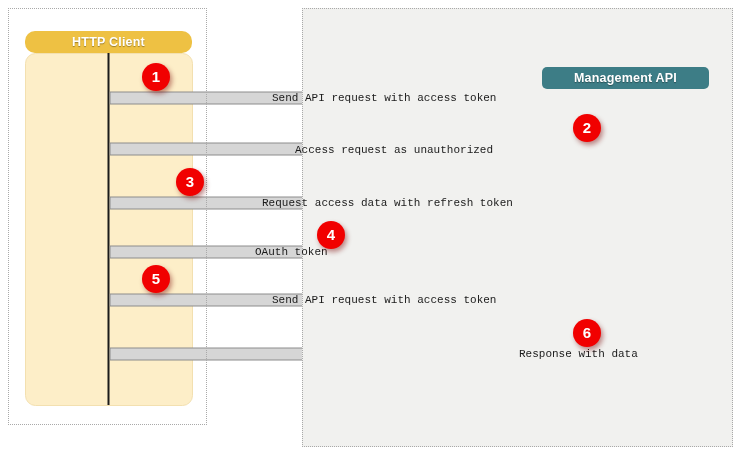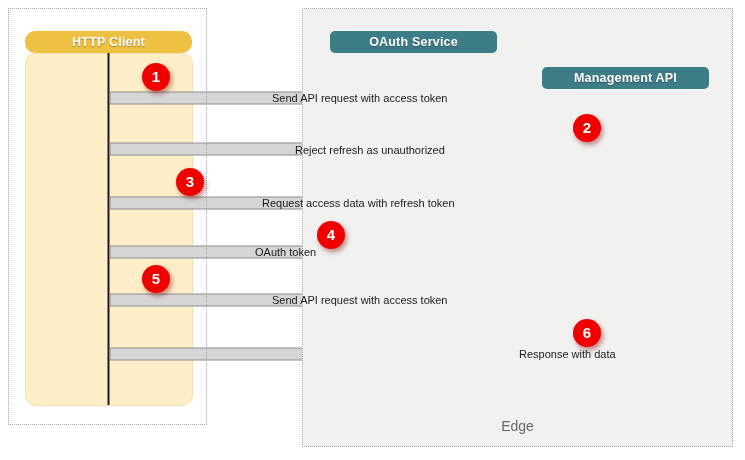--- a/index.html
+++ b/index.html
@@ -70,21 +70,21 @@
     font-family: "Liberation Sans", sans-serif;
   }
 
   
   .msg-label {
     position: absolute;
     font-size: 11px;
     color: #1a1a1a;
     white-space: nowrap;
     text-align: center;
-    font-family: Liberation Sans, sans-serif;
+    font-family: Liberation Mono, monospace;
   }
 </style>
 </head>
 <body>
 
 <div id="stage">
   <svg id="svg-layer" class="layer" width="745" height="460">
       <rect x="25.5" y="53.5" width="167" height="352" rx="10" ry="10" fill="#fdeec8" stroke="#f3e0b0" stroke-width="1"></rect>
       <line x1="108.5" y1="53" x2="108.5" y2="405" stroke="#1a1a1a" stroke-width="2"></line>
       <rect x="330.5" y="53.5" width="167" height="333" rx="10" ry="10" fill="#cbdcf5" stroke="#dfe8d0" stroke-width="1"></rect>
@@ -106,26 +106,24 @@
       <g>
         <path d="M 110 294 L 402 294 A 11 11 0 0 1 424 294 L 608 294 L 608 287 L 626 300 L 608 313 L 608 306 L 424 306 A 11 11 0 0 0 402 306 L 110 306 Z" fill="#d6d6d6" stroke="#8c8c8c" stroke-width="1" stroke-linejoin="miter"></path>
       </g>
       <g>
         <path d="M 110 348 L 424 348 A 11 11 0 0 1 402 348 L 644 348 L 644 341 L 626 354 L 644 367 L 644 360 L 402 360 A 11 11 0 0 0 424 360 L 110 360 Z" fill="#d6d6d6" stroke="#8c8c8c" stroke-width="1" stroke-linejoin="miter"></path>
       </g>
     </svg>
   <div id="html-layer" class="layer">
       <div class="group-box" style="left: 8px; top: 8px; width: 199px; height: 417px; border-color: rgb(169, 169, 169);"></div>
       <div class="group-box" style="left: 302px; top: 8px; width: 431px; height: 439px; background: rgb(241, 241, 239); border-color: rgb(169, 169, 169);"></div>
-      <div class="group-label" style="left: 302px; top: 418px; width: 431px;">Edge</div>
       <div class="lifeline-header" style="left: 25px; top: 31px; width: 167px; height: 22px; background: rgb(238, 193, 67); color: rgb(255, 255, 255); border-radius: 10px;">HTTP Client</div>
-      <div class="lifeline-header" style="left: 330px; top: 31px; width: 167px; height: 22px; background: rgb(61, 125, 134); color: rgb(255, 255, 255);">OAuth Service</div>
       <div class="lifeline-header" style="left: 542px; top: 31px; width: 167px; height: 22px; background: rgb(61, 125, 134); color: rgb(255, 255, 255); margin-top: 36px;">Management API</div>
       <div class="msg-label" style="left: 272px; top: 92px;">Send API request with access token</div>
-      <div class="msg-label" style="left: 295px; top: 144px;">Reject refresh as unauthorized</div>
+      <div class="msg-label" style="left: 295px; top: 144px;">Access request as unauthorized</div>
       <div class="msg-label" style="left: 262px; top: 197px;">Request access data with refresh token</div>
       <div class="msg-label" style="left: 255px; top: 246px;">OAuth token</div>
       <div class="msg-label" style="left: 272px; top: 294px;">Send API request with access token</div>
       <div class="msg-label" style="left: 519px; top: 348px;">Response with data</div>
       <div class="badge" style="left: 142px; top: 63px;">1</div>
       <div class="badge" style="left: 573px; top: 114px;">2</div>
       <div class="badge" style="left: 176px; top: 168px;">3</div>
       <div class="badge" style="left: 317px; top: 221px;">4</div>
       <div class="badge" style="left: 142px; top: 265px;">5</div>
       <div class="badge" style="left: 573px; top: 319px;">6</div>

